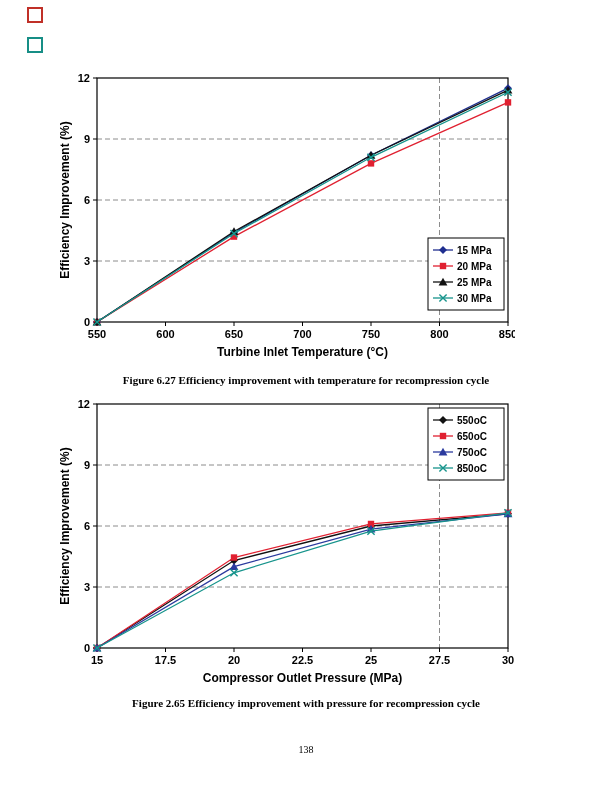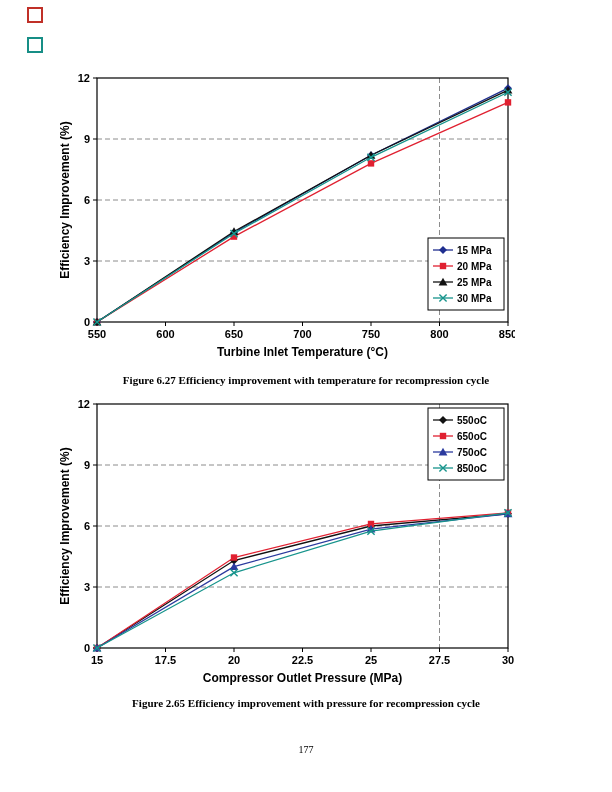--- a/index.html
+++ b/index.html
@@ -177,15 +177,15 @@
       <line x1="378" x2="398" y1="58" y2="58" stroke="#2b3a9e" stroke-width="1.3"></line>
       <path d="M 388 53.8 L 392.4 61.4 L 383.6 61.4 Z" fill="#2b3a9e"></path>
       <text x="402" y="61.5" class="legend-text">750oC</text>
       <line x1="378" x2="398" y1="74" y2="74" stroke="#17948c" stroke-width="1.3"></line>
       <path d="M 384.4 70.4 L 391.6 77.6 M 384.4 77.6 L 391.6 70.4" stroke="#17948c" stroke-width="1.4" fill="none"></path>
       <text x="402" y="77.5" class="legend-text">850oC</text>
     </svg>
 
   <div class="caption" style="top:697px;">Figure 2.65 Efficiency improvement with pressure for recompression cycle</div>
 
-  <div class="page-number" style="top:744px;">177</div>
+  <div class="page-number" style="top:744px;">138</div>
 
 </div>
 
 </body></html>

